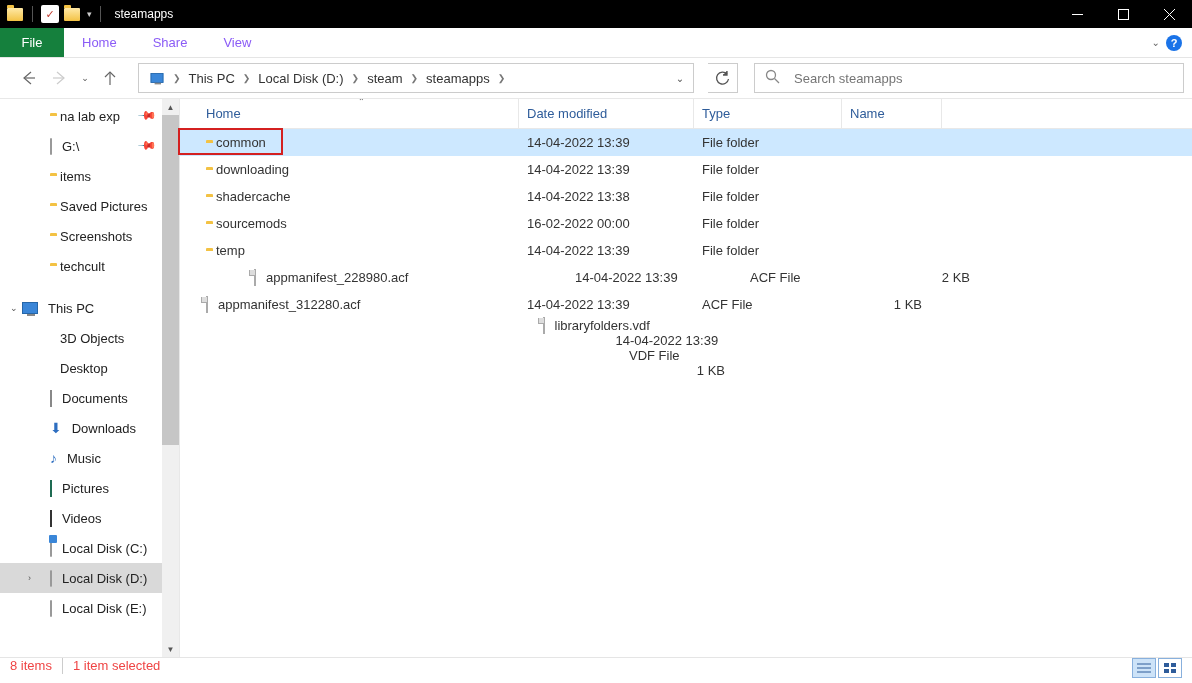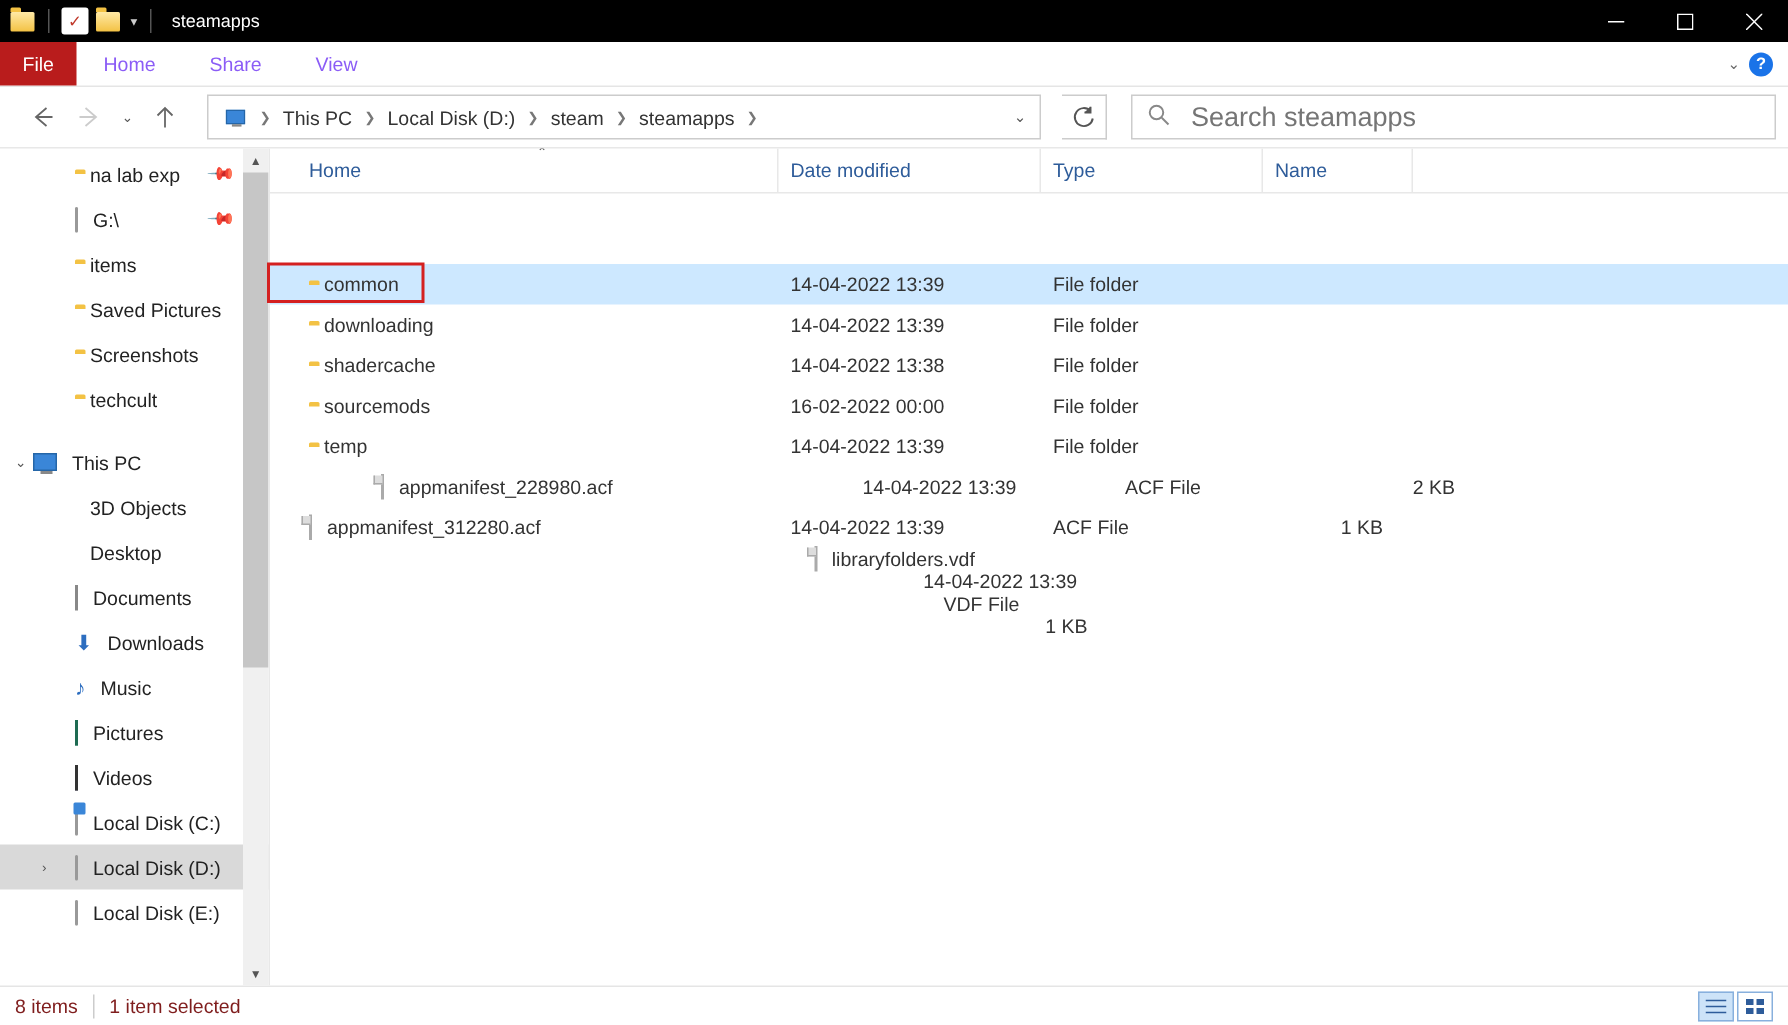--- a/index.html
+++ b/index.html
@@ -11,38 +11,38 @@
 .titlebar .qat .icon { width:18px; height:18px; display:flex; align-items:center; justify-content:center; }
 .titlebar .divider { width:1px; height:16px; background:#555; margin:0 4px; }
 .titlebar .chev { color:#ccc; font-size:9px; margin-left:2px; }
 .titlebar .title { margin-left:10px; font-size:12px; }
 .titlebar .spacer { flex:1; }
 .titlebar .winbtns { display:flex; }
 .titlebar .winbtn { width:46px; height:28px; display:flex; align-items:center; justify-content:center; color:#fff; }
 
 
 .ribbon { height:30px; background:#fff; border-bottom:1px solid #e5e5e5; display:flex; align-items:stretch; }
-.ribbon .file-tab { background:#b91c1c; color:#fff; width:51px; display:flex; align-items:center; justify-content:center; font-size:13px; }
+.ribbon .file-tab { background:#15803d; color:#fff; width:64px; display:flex; align-items:center; justify-content:center; font-size:13px; }
 .ribbon .tab { padding:0 18px; display:flex; align-items:center; color:#8b5cf6; font-size:13px; }
 .ribbon .right { margin-left:auto; display:flex; align-items:center; padding-right:10px; gap:6px; }
 .ribbon .expand { color:#666; font-size:10px;}
 .ribbon .help { width:16px; height:16px; border-radius:50%; background:#1a73e8; color:#fff; display:flex; align-items:center; justify-content:center; font-size:11px; font-weight:bold;}
 
 
 .navrow { height:40px; display:flex; align-items:center; padding:0 8px 0 14px; gap:4px; }
 .navbtn { width:28px; height:28px; display:flex; align-items:center; justify-content:center; color:#666; }
 .navbtn.disabled { color:#ccc; }
 .navbtn svg { stroke:currentColor; }
 .breadcrumb { flex:1; height:30px; border:1px solid #ccc; display:flex; align-items:center; margin:0 10px; padding-left:4px; }
 .bc-part { padding:0 6px; display:flex; align-items:center; color:#333; font-size:13px; }
 .bc-sep { color:#777; font-size:9px; padding:0 2px;}
 .bc-drop { margin-left:auto; width:20px; text-align:center; color:#555; font-size:10px; padding-right:6px;}
 .refresh { width:30px; height:30px; border:1px solid #ccc; border-left:none; display:flex; align-items:center; justify-content:center; color:#555; margin-right:12px;}
 .searchbox { width:430px; height:30px; border:1px solid #ccc; display:flex; align-items:center; padding:0 10px; color:#888; gap:14px; }
-.searchbox input { border:none; outline:none; flex:1; font-size:18px; color:#ec4899; }
+.searchbox input { border:none; outline:none; flex:1; font-size:13px; color:#ec4899; }
 
 
 .body { flex:1; display:flex; overflow:hidden; border-top:1px solid #e8e8e8; }
 
 
 .sidebar { width:180px; border-right:1px solid #e8e8e8; position:relative; overflow:hidden; padding-top:2px;}
 .side-item { height:30px; display:flex; align-items:center; padding-left:34px; gap:10px; color:#222; font-size:13px; position:relative; }
 .side-item.level2 { padding-left:50px; }
 .side-item.selected { background:#d9d9d9; }
 .side-item .pin { position:absolute; right:24px; color:#777; transform:rotate(45deg); font-size:12px;}
@@ -73,21 +73,21 @@
 .files{flex:1;}
 .row{height:27px;display:flex;align-items:center;padding-left:18px;font-size:13px;color:#333;}
 .row.selected{background:#cde8ff;}
 .row .c{padding:0 8px;display:flex;align-items:center;gap:10px;}
 .row .c.name{width:321px;} .row .c.date{width:175px;} .row .c.type{width:148px;} .row .c.size{width:100px;justify-content:flex-end;padding-right:20px;}
 .file-ico{width:13px;height:16px;background:#fff;border:1px solid #aaa;position:relative;}
 .file-ico::after{content:"";position:absolute;top:0;right:0;width:5px;height:5px;background:#ddd;border-left:1px solid #aaa;border-bottom:1px solid #aaa;}
 .highlight{position:absolute;border:2px solid #d42020;pointer-events:none;}
 
 
-.statusbar{height:26px;border-top:1px solid #e5e5e5;display:flex;align-items:center;padding:0 10px;font-size:13px;color:#7f1d1d;}
+.statusbar{height:26px;border-top:1px solid #e5e5e5;display:flex;align-items:flex-start;padding:0 10px;font-size:13px;color:#ef4444;}
 .statusbar .sep{width:1px;height:16px;background:#ccc;margin:0 10px;}
 .statusbar .viewbtns{margin-left:auto;display:flex;gap:2px;}
 .vbtn{width:24px;height:20px;border:1px solid #88b0dd;display:flex;align-items:center;justify-content:center;}
 .vbtn.active{background:#cde3f8;}
 </style>
 </head>
 <body>
 
 <div class="titlebar">
   <div class="qat">
@@ -279,21 +279,21 @@
     <div class="colheaders">
       <div class="col name">
           <span>Home</span>
           <span class="sort-arr">⌃</span>
         </div>
       <div class="col date">Date modified</div>
       <div class="col type">Type</div>
       <div class="col size">Name</div>
     </div>
     <div class="files" id="files" style="position:relative;">
-        <div class="row selected" style="position: relative; margin-top: 47px;">
+        <div class="row selected" style="position: relative;">
           <div class="c name">
             <span><span class="folder-ico"></span></span>
             <span>common</span>
           </div>
           <div class="c date">14-04-2022 13:39</div>
           <div class="c type">File folder</div>
           <div class="c size"></div>
           <div class="highlight" style="left: -2px; top: -1px; width: 105px; height: 27px;"></div>
         </div>
         <div class="row" style="position: relative;">

